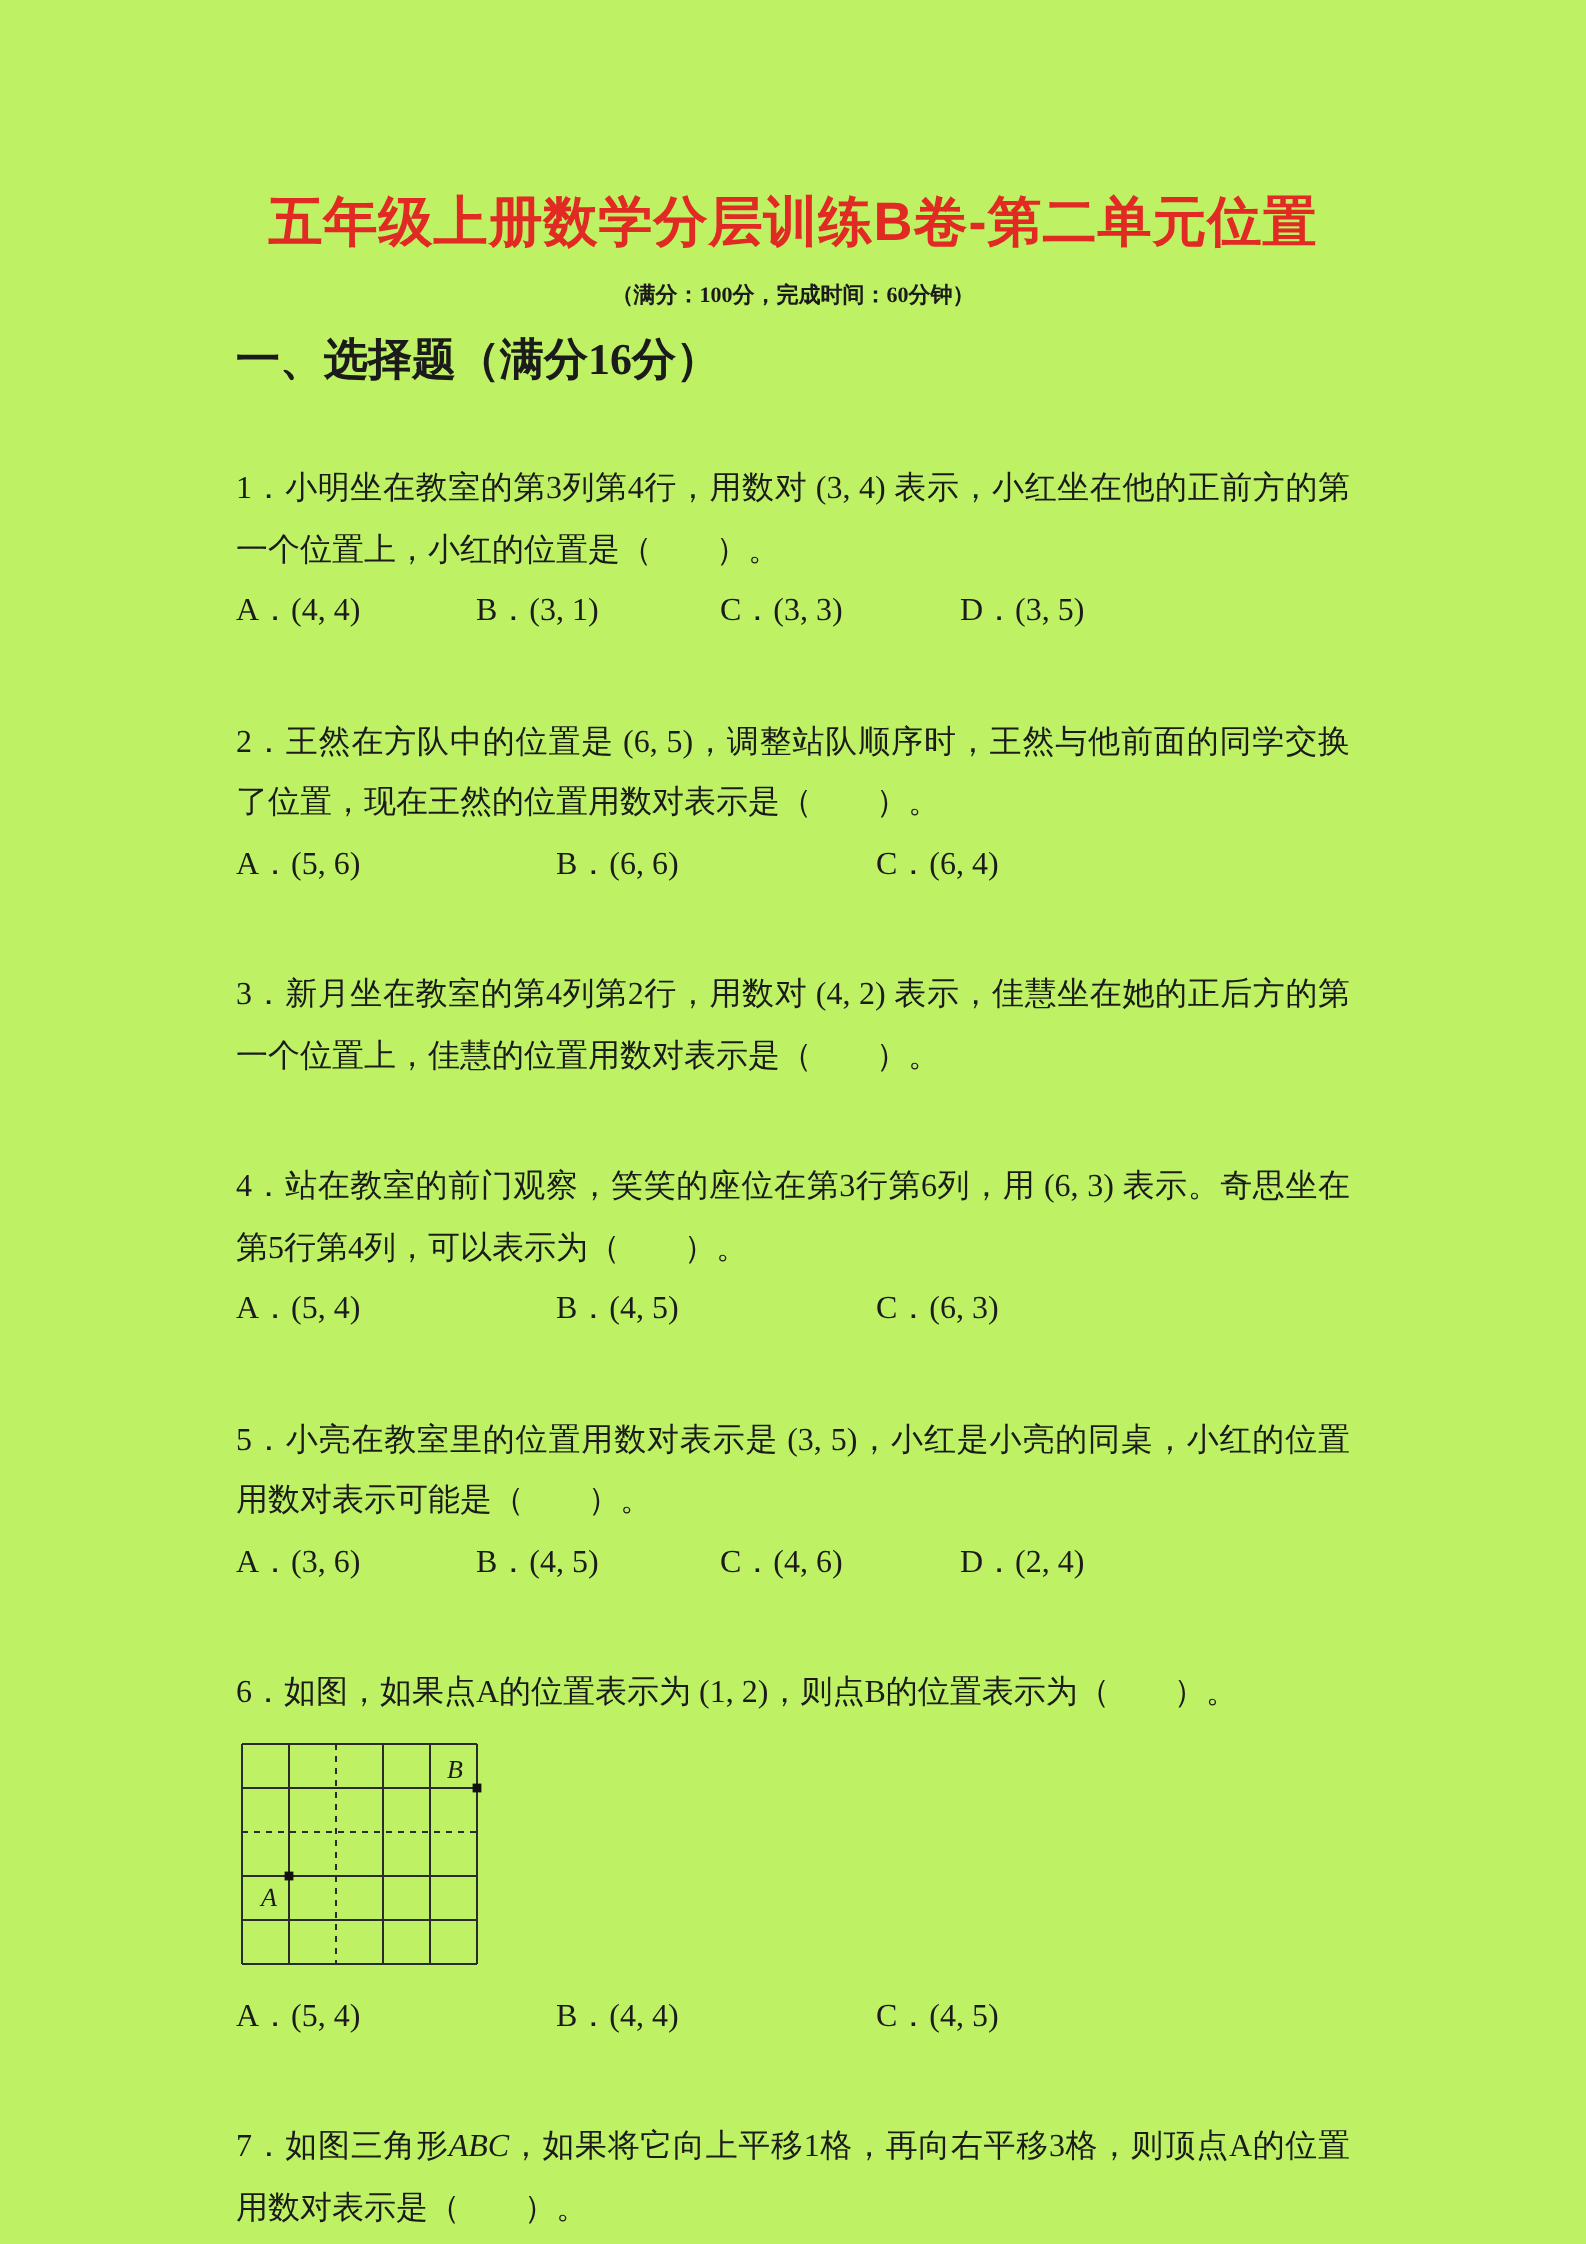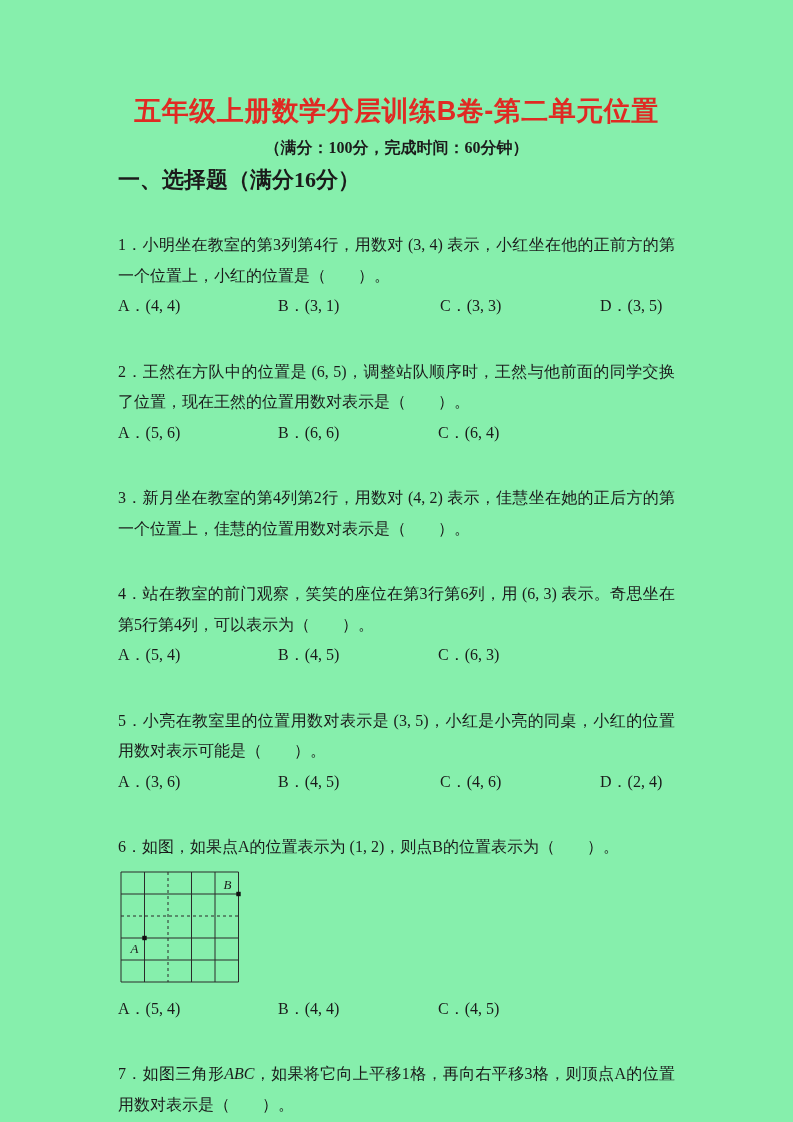--- a/index.html
+++ b/index.html
@@ -1,20 +1,20 @@
 <!DOCTYPE html>
 <html><head>
 <meta charset="utf-8">
 <style>
   html, body { margin: 0; padding: 0; background: #ffffff; }
   .page {
     position: relative;
     width: 793px;
     height: 1122px;
-    background: #86efac;
+    background: #bef264;
     overflow: hidden;
     font-family: "Liberation Serif", "DejaVu Serif", serif;
     color: #1b1b1b;
   }
   .content {
     position: absolute;
     left: 118px;
     top: 94px;
     width: 557px;
   }
@@ -22,21 +22,21 @@
     font-family: "Liberation Sans", "DejaVu Sans", sans-serif;
     font-size: 27px;
     font-weight: bold;
     color: #e02a23;
     text-align: center;
     line-height: 34px;
     letter-spacing: 0.5px;
   }
   .subtitle {
     margin-top: 8px;
-    font-size: 16px;
+    font-size: 11px;
     font-weight: bold;
     text-align: center;
     line-height: 24px;
   }
   .section-heading {
     margin-top: 5px;
     font-size: 22px;
     font-weight: bold;
     line-height: 30px;
   }
@@ -46,21 +46,21 @@
     text-align: justify;
     text-align-last: left;
     margin-top: 35px;
   }
   .q-text .ital { font-style: italic; }
   .options {
     display: grid;
     font-size: 16px;
     line-height: 30.5px;
   }
-  .options.cols4 { grid-template-columns: 120px 122px 120px auto; gap: 40px; }
+  .options.cols4 { grid-template-columns: 120px 122px 120px auto; }
   .options.cols3 { grid-template-columns: 160px 160px auto; }
   .figure-wrap {
     margin: 8px 0 10px 2px;
     height: 113px;
   }
   svg text { fill: #1b1b1b; }
 </style>
 </head>
 <body>
 

